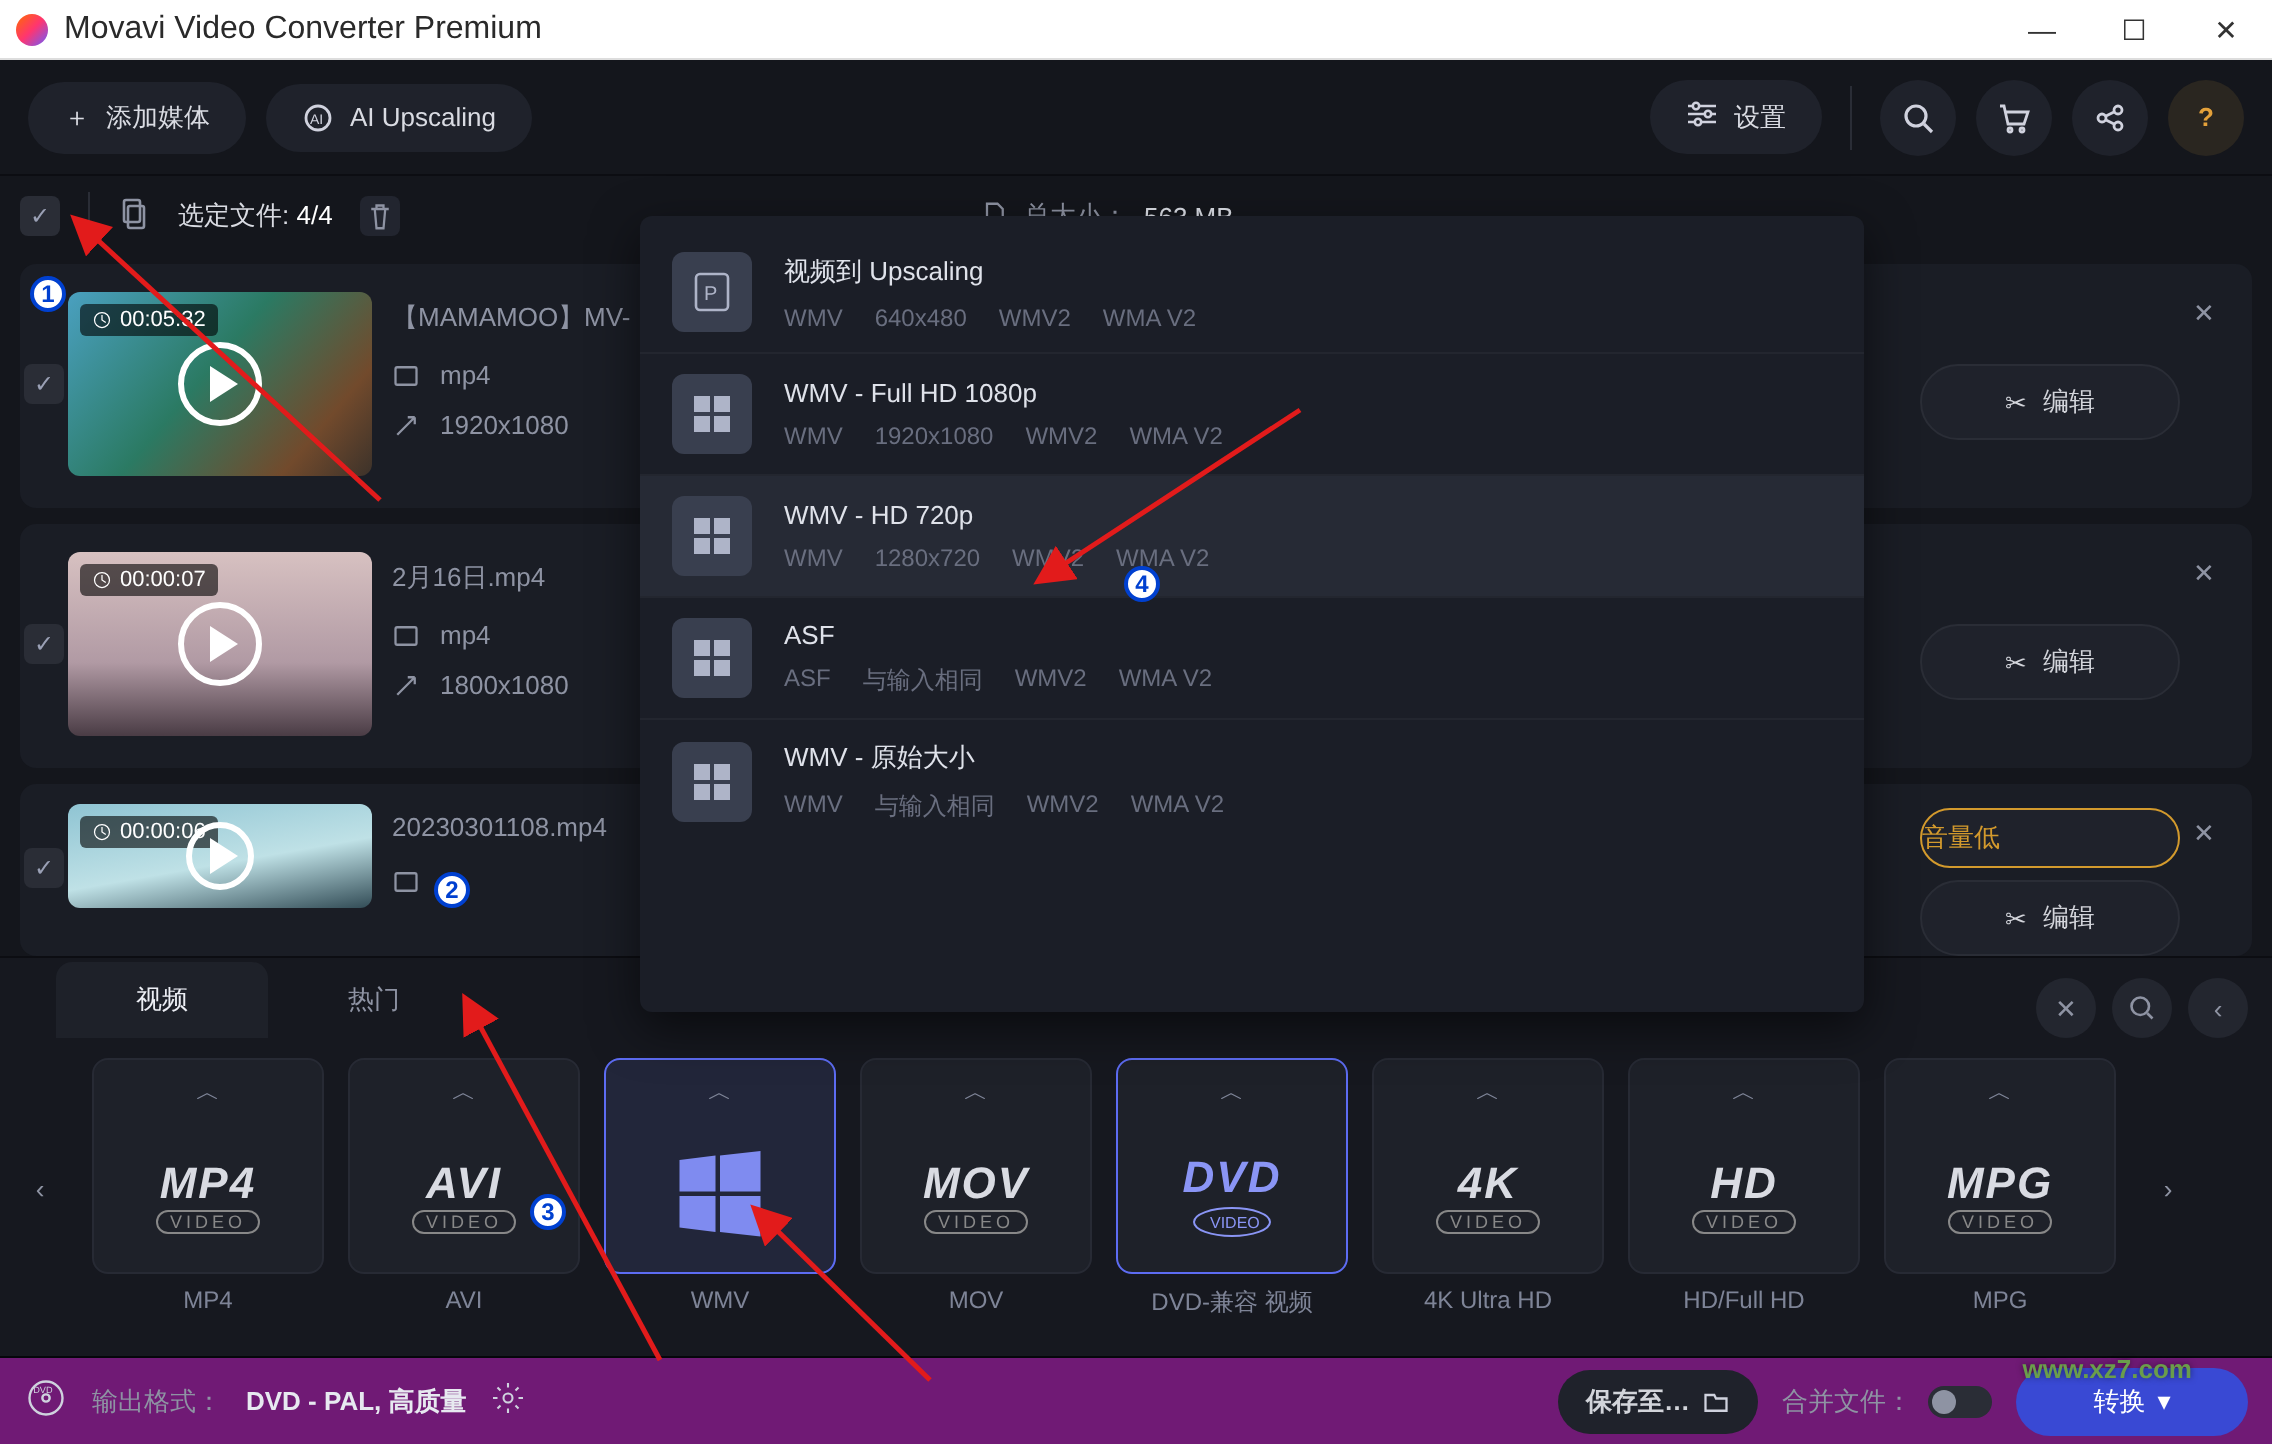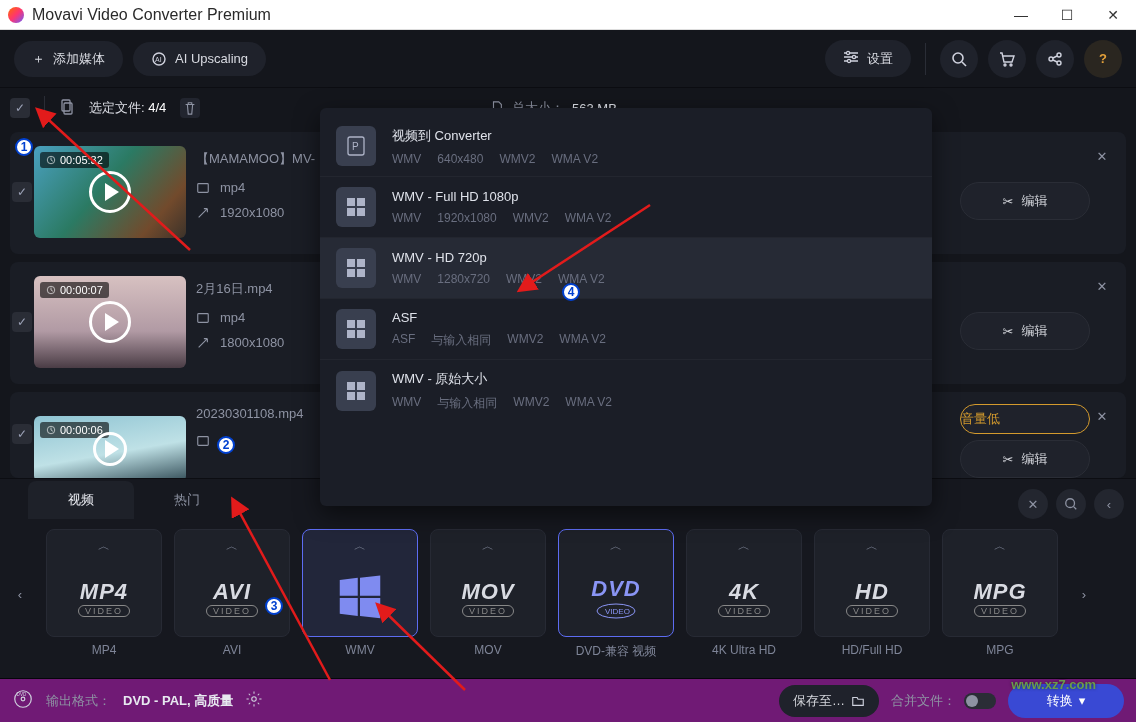--- a/index.html
+++ b/index.html
@@ -242,21 +242,21 @@
       background:#701a75; border-top:1px solid #05060a;
       display:flex; align-items:center;
       padding: 0 12px;
       gap: 12px;
     }
     .bottombar .spacer { flex:1; }
     .outlabel { color:#8e93a3;}
     .outval { color:#e7e9f0; font-weight:600;}
     .saveto {
       background:#1f222b; border-radius:16px; padding:7px 14px;
-      color:#d2d4da; display:flex;align-items:center;gap:6px;
+      color:#d2d4da; display:flex;align-items:center;gap:6px;font-weight:bold;
     }
     .mergefiles { display:flex;align-items:center;gap:8px;color:#8e93a3;}
     .switch {
       width:32px;height:16px;border-radius:10px;background:#2a2d36;position:relative;
     }
     .switch::after{content:"";position:absolute;left:2px;top:2px;width:12px;height:12px;border-radius:50%;background:#8e93a3;}
     .convert-btn {
       width: 116px; height: 34px;
       background:#3949d4; color:#fff;
       border-radius:17px; display:flex;align-items:center;justify-content:center;gap:6px;
@@ -447,21 +447,21 @@
           <span class="scissors"></span>
           <span>编辑</span>
         </div>
     </div>
   </div>
 
   <div class="fileitem" style="height:86px">
     <div class="chkwrap" style="padding-top:32px">
         <div class="chk">✓</div>
       </div>
-    <div class="thumb thumb3" style="height:66px;margin-top:24px">
+    <div class="thumb thumb3" style="height:52px;margin-top:10px">
       <div class="badge">
         <svg width="10" height="10" viewBox="0 0 16 16" stroke="#fff" fill="none">
             <circle cx="8" cy="8" r="6"></circle>
             <path d="M8 4v4l3 2"></path>
           </svg>
         <span>00:00:06</span>
       </div>
       <div class="play" style="width:34px;height:34px"></div>
     </div>
     <div class="fileinfo" style="padding-top:14px">
@@ -489,21 +489,21 @@
 <div class="dropdown">
   <div id="ddcontainer">
       <div class="ddrow">
         <div class="ddicon">
           <svg width="24" height="24" viewBox="0 0 24 24" fill="none" stroke="#aeb4c8" stroke-width="1.3">
             <rect x="4" y="3" width="16" height="18" rx="2"></rect>
             <text x="8" y="16" font-size="10" fill="#aeb4c8" stroke="none">P</text>
           </svg>
         </div>
         <div class="ddtext">
-          <div class="title">视频到 Converter</div>
+          <div class="title">视频到 Upscaling</div>
           <div class="meta">
             <span>WMV</span>
             <span>640x480</span>
             <span>WMV2</span>
             <span>WMA V2</span>
           </div>
         </div>
       </div>
       <div class="ddrow">
         <div class="ddicon">

